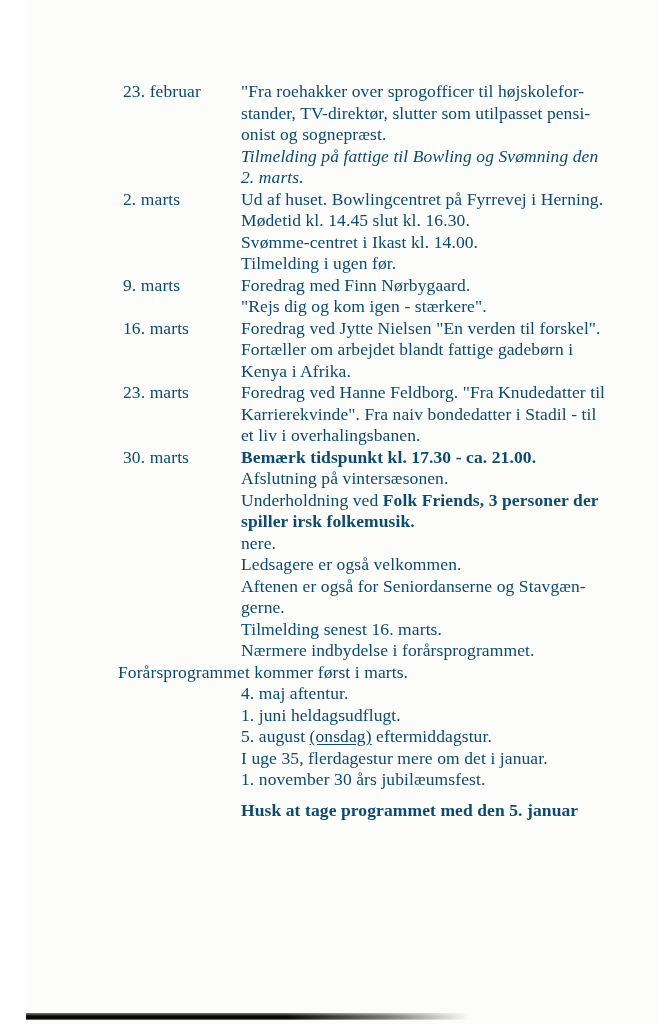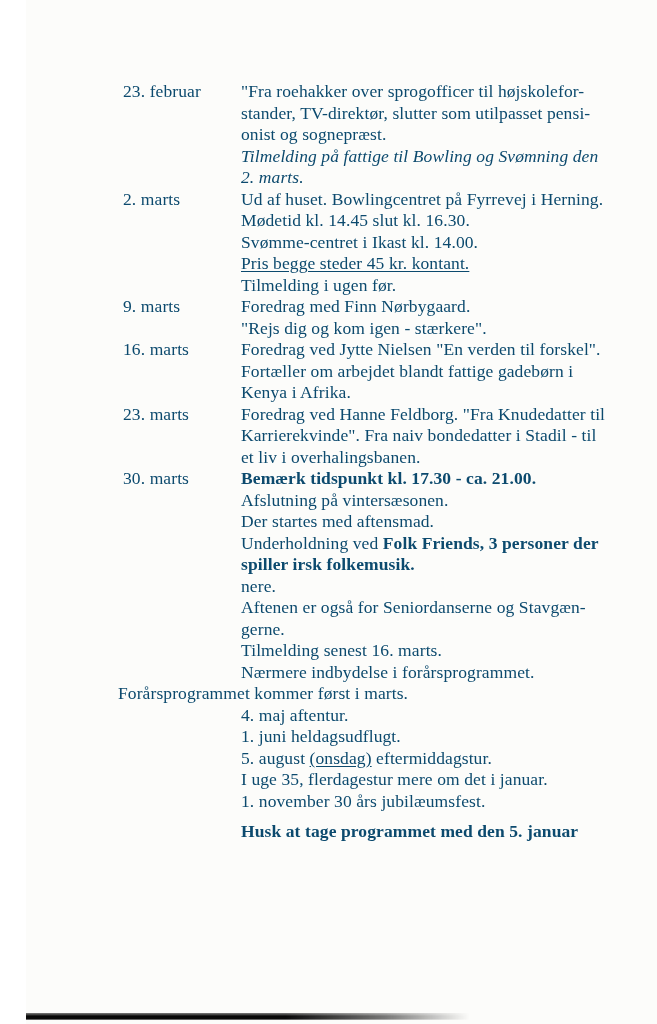--- a/index.html
+++ b/index.html
@@ -60,21 +60,20 @@
           <div class="line"><span class="seg-italic">Tilmelding på fattige til Bowling og Svømning den</span></div>
           <div class="line"><span class="seg-italic">2. marts.</span></div>
         </div>
       </div>
       <div class="row">
         <div class="date-cell">2. marts</div>
         <div class="text-cell">
           <div class="line"><span class="seg-normal">Ud af huset. Bowlingcentret på Fyrrevej i Herning.</span></div>
           <div class="line"><span class="seg-normal">Mødetid kl. 14.45 slut kl. 16.30.</span></div>
           <div class="line"><span class="seg-normal">Svømme-centret i Ikast kl. 14.00.</span></div>
-          <div class="line"><span class="seg-underline">Pris begge steder 45 kr. kontant.</span></div>
           <div class="line"><span class="seg-normal">Tilmelding i ugen før.</span></div>
         </div>
       </div>
       <div class="row">
         <div class="date-cell">9. marts</div>
         <div class="text-cell">
           <div class="line"><span class="seg-normal">Foredrag med Finn Nørbygaard.</span></div>
           <div class="line"><span class="seg-normal">"Rejs dig og kom igen - stærkere".</span></div>
         </div>
       </div>
@@ -92,24 +91,24 @@
           <div class="line"><span class="seg-normal">Foredrag ved Hanne Feldborg. "Fra Knudedatter til</span></div>
           <div class="line"><span class="seg-normal">Karrierekvinde". Fra naiv bondedatter i Stadil - til</span></div>
           <div class="line"><span class="seg-normal">et liv i overhalingsbanen.</span></div>
         </div>
       </div>
       <div class="row">
         <div class="date-cell">30. marts</div>
         <div class="text-cell">
           <div class="line"><span class="seg-bold">Bemærk tidspunkt kl. 17.30 - ca. 21.00.</span></div>
           <div class="line"><span class="seg-normal">Afslutning på vintersæsonen.</span></div>
-          <div class="line"><span class="seg-normal">Der startes med aftensmad.</span></div>
           <div class="line"><span class="seg-normal">Underholdning ved </span><span class="seg-bold">Folk Friends, 3 personer der</span></div>
           <div class="line"><span class="seg-bold">spiller irsk folkemusik.</span></div>
           <div class="line"><span class="seg-normal">nere.</span></div>
+          <div class="line"><span class="seg-normal">Ledsagere er også velkommen.</span></div>
           <div class="line"><span class="seg-normal">Aftenen er også for Seniordanserne og Stavgæn-</span></div>
           <div class="line"><span class="seg-normal">gerne.</span></div>
           <div class="line"><span class="seg-normal">Tilmelding senest 16. marts.</span></div>
           <div class="line"><span class="seg-normal">Nærmere indbydelse i forårsprogrammet.</span></div>
         </div>
       </div>
       <div class="row outdent">
         <div class="text-cell">
           <div class="line"><span class="seg-normal">Forårsprogrammet kommer først i marts.</span></div>
         </div>

